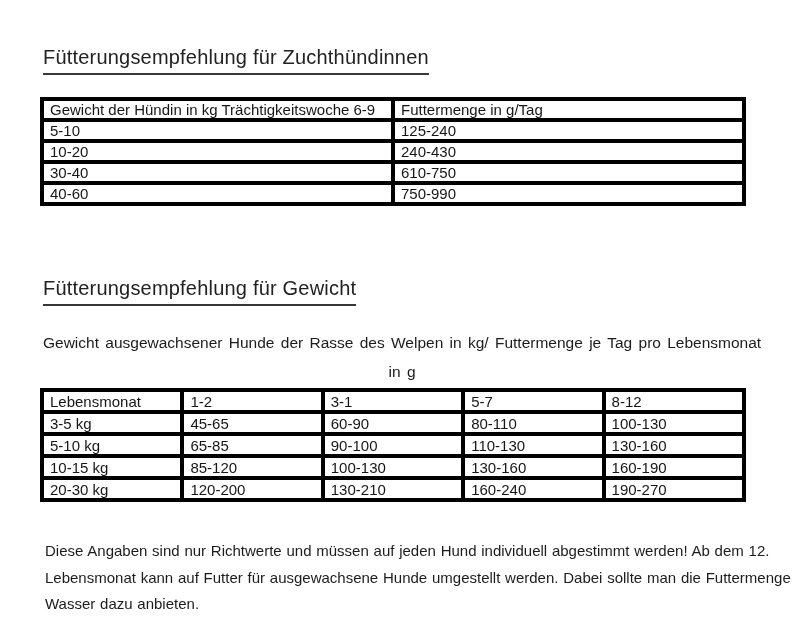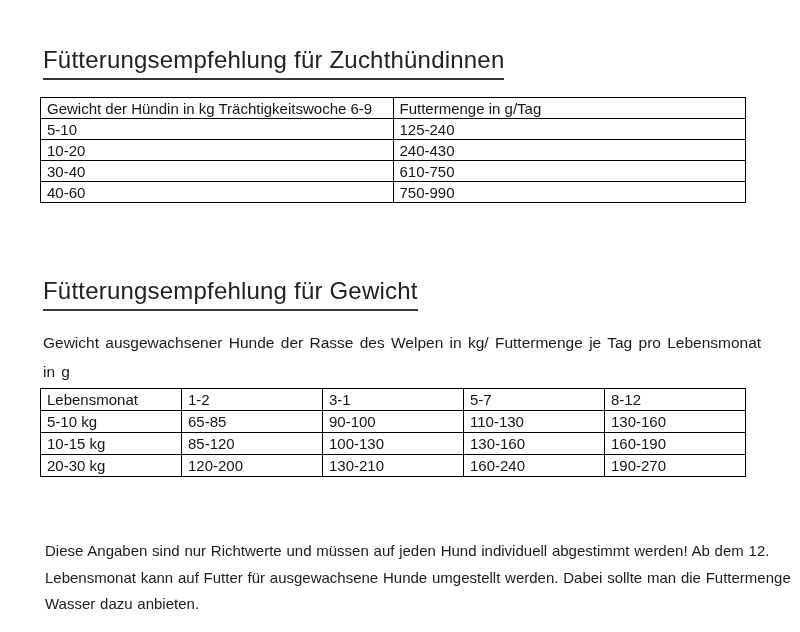--- a/index.html
+++ b/index.html
@@ -15,41 +15,41 @@
     color: #1c1c1c;
     overflow: hidden;
   }
   .page {
     position: absolute;
     inset: 0;
   }
   .doc-title {
     position: absolute;
     margin: 0;
-    font-size: 24px;
+    font-size: 20px;
     font-weight: 400;
     letter-spacing: 0.2px;
     color: #222222;
     border-bottom: 2px solid #383838;
     padding-bottom: 4px;
     display: inline-block;
     white-space: nowrap;
   }
   .title-1 { left: 43px; top: 46px; }
   .title-2 { left: 43px; top: 277px; }
 
   table.tbl {
     position: absolute;
     border-collapse: collapse;
     table-layout: fixed;
     width: 706px;
     left: 40px;
   }
   .tbl th, .tbl td {
-    border: 1px solid #000000;
+    border: 4px solid #000000;
     font-size: 15px;
     font-weight: 400;
     text-align: left;
     vertical-align: middle;
     padding: 0 2px 0 6px;
     color: #161616;
     overflow: hidden;
     white-space: nowrap;
   }
   .tbl-1 { top: 97px; }
@@ -63,20 +63,21 @@
 
   .subtitle {
     position: absolute;
     left: 43px;
     top: 328px;
     font-size: 15.5px;
     line-height: 29px;
     color: #1c1c1c;
     white-space: nowrap;
     word-spacing: 2px;
+    text-align: center;
   }
   .footer {
     position: absolute;
     left: 45px;
     top: 538px;
     font-size: 15px;
     line-height: 26.5px;
     color: #1c1c1c;
     word-spacing: 0.6px;
   }
@@ -139,20 +140,27 @@
       <tr>
         <th>Lebensmonat</th>
         <th>1-2</th>
         <th>3-1</th>
         <th>5-7</th>
         <th>8-12</th>
       </tr>
     </thead>
     <tbody>
       <tr>
+        <td>3-5 kg</td>
+        <td>45-65</td>
+        <td>60-90</td>
+        <td>80-110</td>
+        <td>100-130</td>
+      </tr>
+      <tr>
         <td>5-10 kg</td>
         <td>65-85</td>
         <td>90-100</td>
         <td>110-130</td>
         <td>130-160</td>
       </tr>
       <tr>
         <td>10-15 kg</td>
         <td>85-120</td>
         <td>100-130</td>

